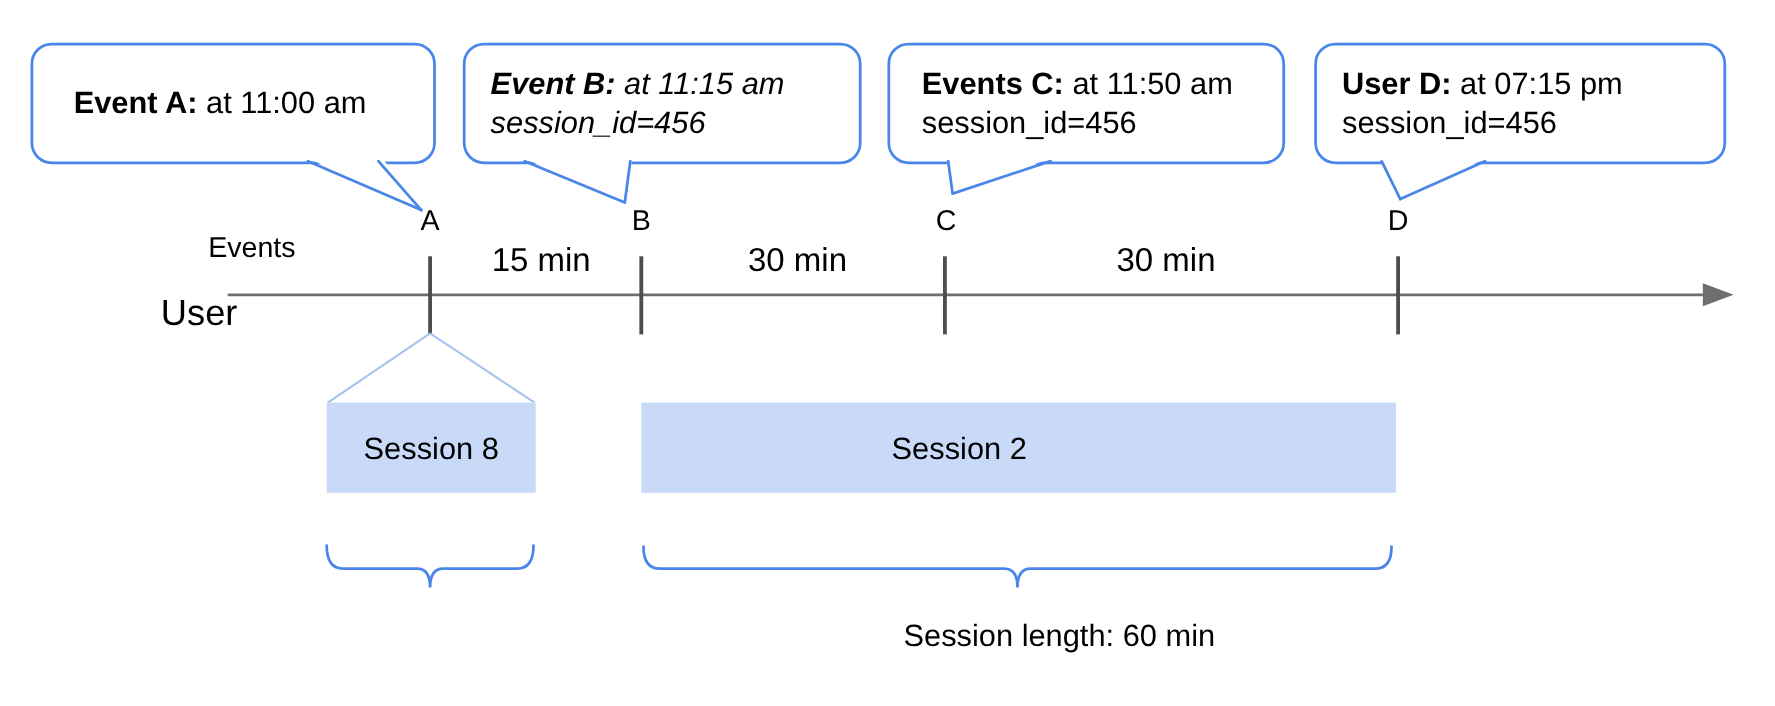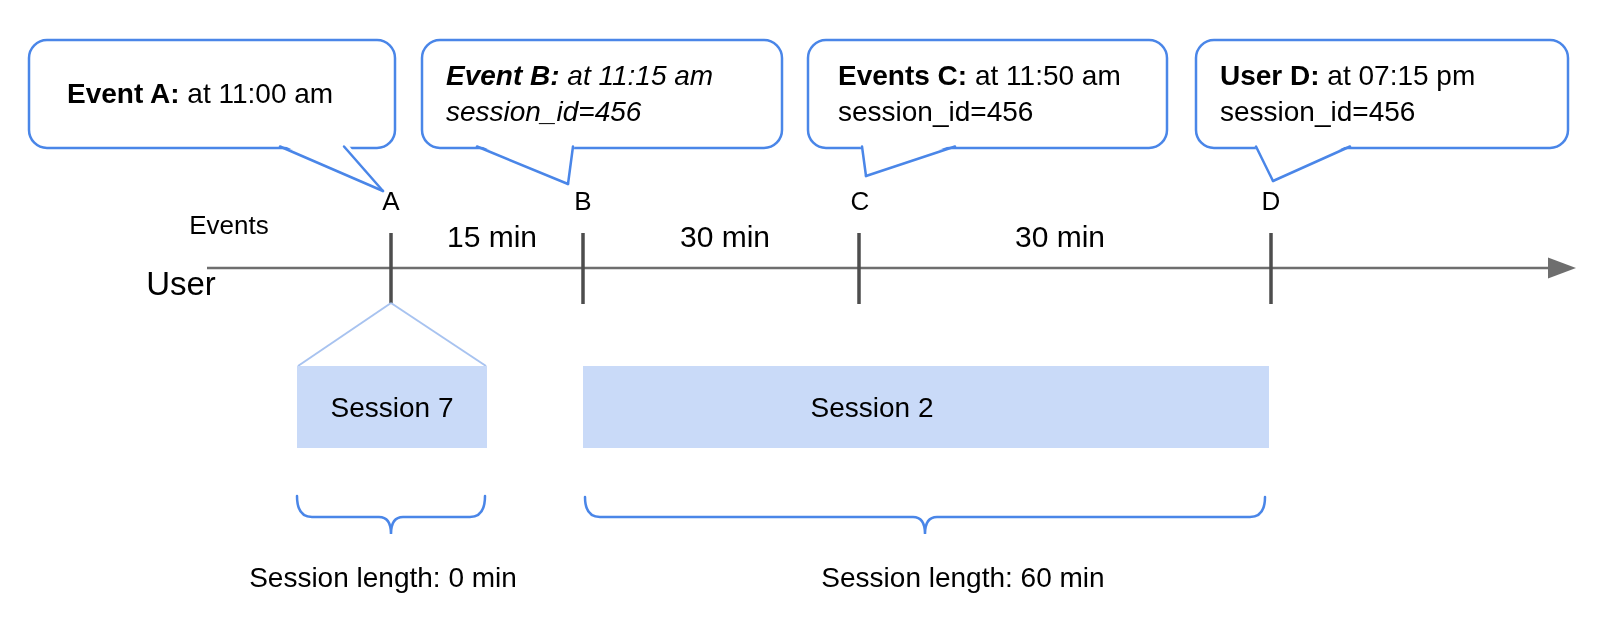--- a/index.html
+++ b/index.html
@@ -105,19 +105,18 @@
 
   <div class="lbl event-letter" style="left:391px;top:201px;">A</div>
   <div class="lbl event-letter" style="left:583px;top:201px;">B</div>
   <div class="lbl event-letter" style="left:860px;top:201px;">C</div>
   <div class="lbl event-letter" style="left:1271px;top:201px;">D</div>
 
   <div class="lbl interval-label" style="left:492px;top:237px;">15 min</div>
   <div class="lbl interval-label" style="left:725px;top:237px;">30 min</div>
   <div class="lbl interval-label" style="left:1060px;top:237px;">30 min</div>
 
-  <div class="lbl session-label" style="left:392px;top:408px;">Session 7</div>
+  <div class="lbl session-label" style="left:392px;top:408px;">Session 8</div>
   <div class="lbl session-label" style="left:872px;top:408px;">Session 2</div>
 
-  <div class="lbl length-label" style="left:383px;top:578px;">Session length: 0 min</div>
   <div class="lbl length-label" style="left:920px;top:578px;margin-left:43px;">Session length: 60 min</div>
 
 </div>
 
 </body></html>

